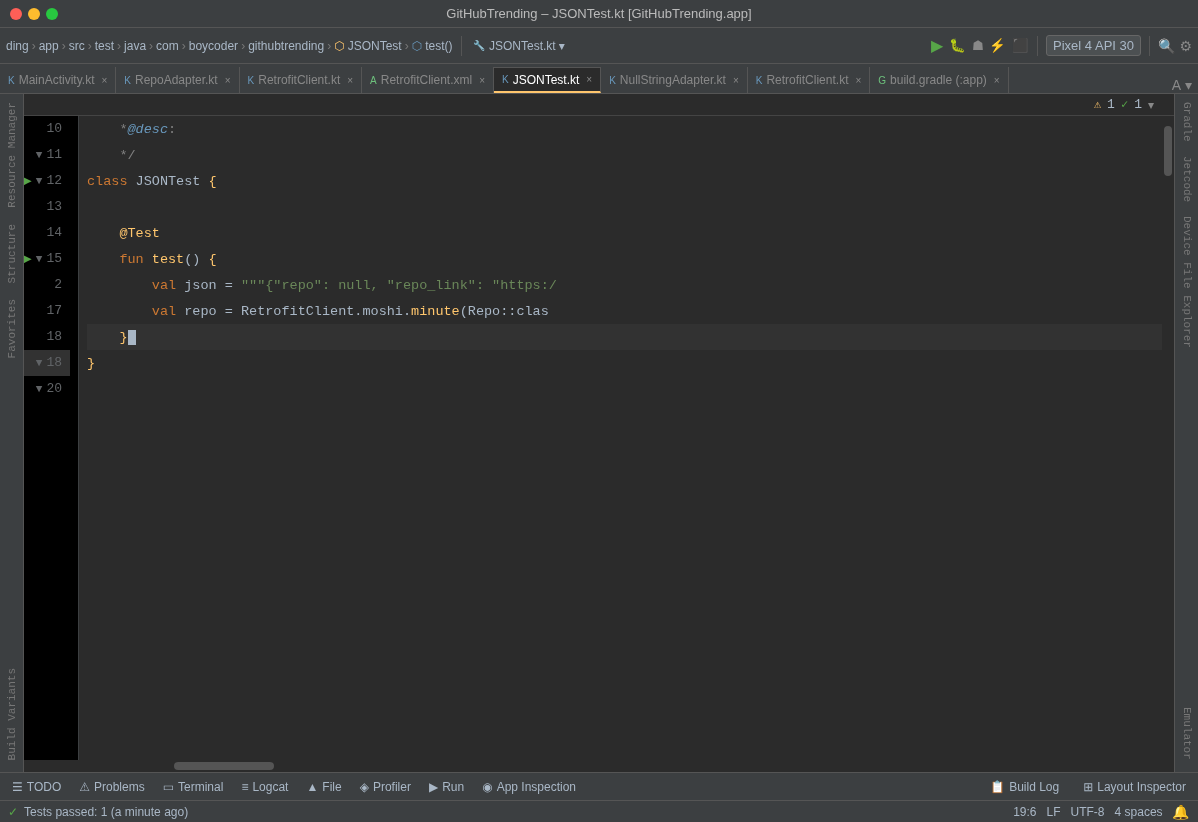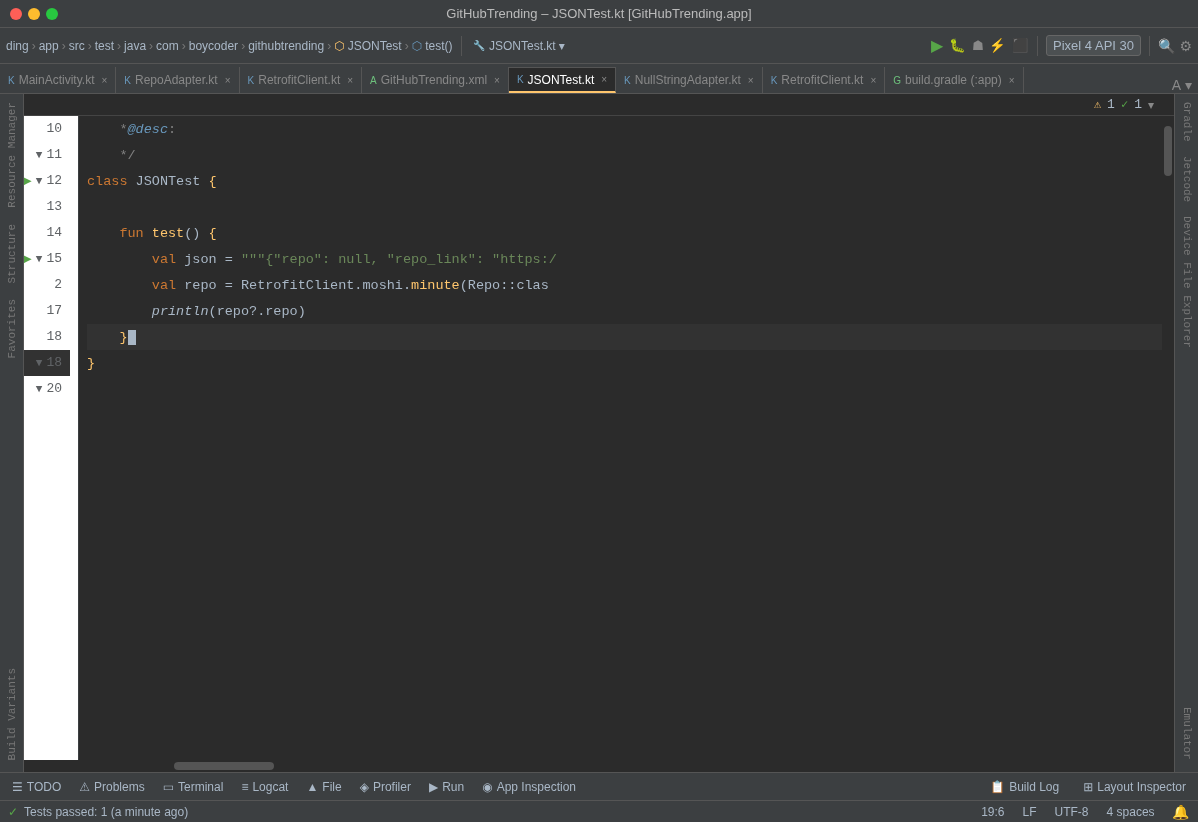--- a/index.html
+++ b/index.html
@@ -215,21 +215,21 @@
     .warning-check { color: #57a548; font-size: 12px; }
 
     
     .code-editor {
       flex: 1;
       display: flex;
       overflow: hidden;
     }
     .line-numbers {
       width: 55px;
-      background: #ffffff;
+      background: #000000;
       padding-top: 0;
       color: #606366;
       font-size: 13px;
       line-height: 26px;
       text-align: right;
       padding-right: 8px;
       user-select: none;
       flex-shrink: 0;
       border-right: 1px solid #3c3f41;
     }
@@ -341,21 +341,21 @@
     }
     .status-left {
       display: flex;
       align-items: center;
       gap: 6px;
     }
     .status-right {
       margin-left: auto;
       display: flex;
       align-items: center;
-      gap: 18px;
+      gap: 10px;
     }
     .status-ok { color: #57a548; }
 
     
     .editor-scrollbar {
       width: 12px;
       background: #2b2b2b;
       position: relative;
     }
     .editor-scrollbar-thumb {
@@ -455,21 +455,21 @@
     <span>RepoAdapter.kt</span>
     <span class="close-tab">×</span>
   </div>
   <div class="tab">
     <span class="file-icon" style="color:#6897bb">K</span>
     <span>RetrofitClient.kt</span>
     <span class="close-tab">×</span>
   </div>
   <div class="tab">
     <span class="file-icon" style="color:#6dc07c">A</span>
-    <span>GitHubTrending.xml</span>
+    <span>RetrofitClient.xml</span>
     <span class="close-tab">×</span>
   </div>
   <div class="tab active" style="border-bottom: 2px solid #ffc66d;">
     <span class="file-icon" style="color:#6897bb">K</span>
     <span>JSONTest.kt</span>
     <span class="close-tab">×</span>
   </div>
   <div class="tab">
     <span class="file-icon" style="color:#6897bb">K</span>
     <span>NullStringAdapter.kt</span>
@@ -570,20 +570,24 @@
         <div class="code-line">
           <span class="kw">class&nbsp;</span>
             <span style="color:#a9b7c6">JSONTest&nbsp;</span>
             <span class="brace-yellow">{</span>
         </div>
 
         <div class="code-line">
           &nbsp;
         </div>
 
+        <div class="code-line">
+          <span style="color:#bbb8a3">&nbsp;&nbsp;&nbsp;&nbsp;</span>
+            <span style="color:#ffc66d">@Test</span>
+        </div>
 
         <div class="code-line">
           <span>&nbsp;&nbsp;&nbsp;&nbsp;</span>
             <span class="kw">fun&nbsp;</span>
             <span style="color:#ffc66d">test</span>
             <span class="plain">()&nbsp;</span>
             <span class="brace-yellow">{</span>
         </div>
 
         <div class="code-line">
@@ -596,25 +600,20 @@
         <div class="code-line">
           <span>&nbsp;&nbsp;&nbsp;&nbsp;&nbsp;&nbsp;&nbsp;&nbsp;</span>
             <span class="kw">val&nbsp;</span>
             <span class="plain">repo&nbsp;=&nbsp;</span>
             <span class="plain">RetrofitClient.</span>
             <span style="color:#a9b7c6">moshi.</span>
             <span style="color:#ffc66d">minute</span>
             <span class="plain">(Repo::clas</span>
         </div>
 
-        <div class="code-line">
-          <span>&nbsp;&nbsp;&nbsp;&nbsp;&nbsp;&nbsp;&nbsp;&nbsp;</span>
-            <span style="color:#a9b7c6; font-style:italic">println</span>
-            <span class="plain">(repo?.repo)</span>
-        </div>
 
         <div class="code-line current-line">
           <span>&nbsp;&nbsp;&nbsp;&nbsp;</span>
             <span class="brace-yellow">}</span>
             <span style="background:#a9b7c6; color:#2b2b2b; width:8px; display:inline-block;">&nbsp;</span>
         </div>
 
         <div class="code-line">
           <span class="brace-yellow">}</span>
         </div>

